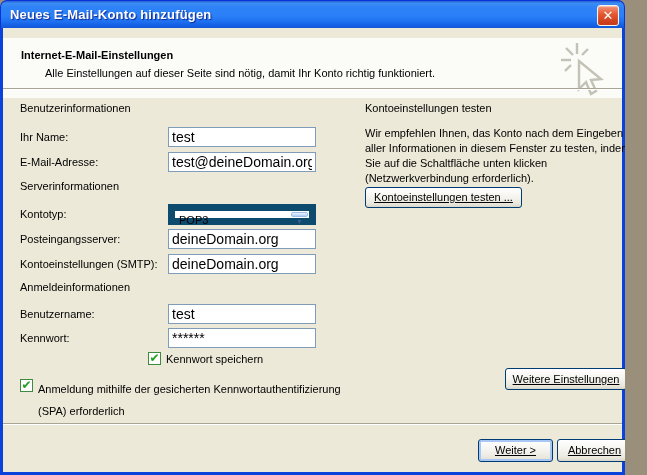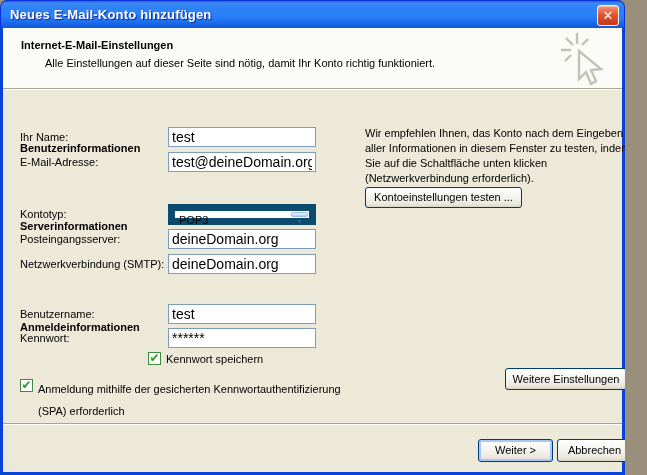--- a/index.html
+++ b/index.html
@@ -24,25 +24,25 @@
     border:1px solid #F4F4F0;border-radius:3px;
     background:linear-gradient(180deg,#F2A793 0%,#E8654024 0%,#E4572E 45%,#CF3C17 85%,#B22E0E 100%);
     background:linear-gradient(180deg,#F0947A 0%,#E4572E 45%,#C93C1C 90%);
     color:#fff;font-weight:bold;font-size:13px;line-height:19px;text-align:center;
     box-shadow:inset 0 1px 1px rgba(255,255,255,.45);cursor:default;
   }
   .frame{
     position:absolute;top:28px;left:0;right:0;bottom:0;background:#ECE9D8;
     border-left:3px solid #0A43DC;border-right:3px solid #0A43DC;border-bottom:3px solid #0A43DC;
   }
-  .headerband{position:absolute;top:28px;left:3px;right:3px;height:60px;background:#FBFBF8;}
+  .headerband{position:absolute;top:38px;left:3px;right:3px;height:60px;background:#FBFBF8;}
   .hdr-title{position:absolute;left:18px;top:11px;font-weight:bold;}
   .hdr-sub{position:absolute;left:42px;top:29px;white-space:nowrap;}
   .etch{position:absolute;left:3px;right:3px;height:2px;border-top:1px solid #A9A595;border-bottom:1px solid #FFFFFF;}
-  .sect{position:absolute;font-weight:bold;white-space:nowrap;margin-top:40px;}
+  .sect{position:absolute;font-weight:normal;white-space:nowrap;}
   .lbl{position:absolute;white-space:nowrap;}
   .inp{
     position:absolute;width:148px;height:20px;border:1px solid #7F9DB9;background:#fff;
     font-family:"Liberation Sans","DejaVu Sans",sans-serif;font-size:14px;padding:2px 3px;color:#000;
   }
   .combo{position:absolute;width:148px;height:21px;border:7px solid #0c4a6e;background:#fff;}
   .combo-val{position:absolute;left:4px;top:3px;}
   .combo-btn{
     position:absolute;right:1px;top:1px;bottom:1px;width:17px;border:1px solid #9EBEEA;border-radius:2px;
     background:linear-gradient(180deg,#E9F2FE 0%,#CCDFFB 60%,#AECCF7 100%);
@@ -50,21 +50,21 @@
   }
   .cbox{
     position:absolute;width:13px;height:13px;background:#fff;border:1px solid #3F8A3F;
     color:#21A121;font-size:12px;line-height:11px;text-align:center;font-weight:bold;
   }
   .cblbl{position:absolute;}
   .btn{
     position:absolute;border:1px solid #003C74;border-radius:3px;
     background:linear-gradient(180deg,#FFFFFF 0%,#F4F3EE 50%,#E9E7DC 85%,#D8D4C8 100%);
     font-family:"Liberation Sans","DejaVu Sans",sans-serif;font-size:11px;color:#000;
-    text-align:center;cursor:default;
+    text-align:center;cursor:default;text-decoration:underline;
   }
   .btn.default{box-shadow:inset 0 0 0 2px #A9C7F5;}
   .para{position:absolute;line-height:15px;}
   .wizgraphic{position:absolute;}
 </style>
 </head>
 <body>
 
 <div class="window">
 
@@ -103,37 +103,38 @@
 
   <div class="lbl" style="left:20px;top:208px">Kontotyp:</div>
   <div class="combo" style="left:168px;top:204px">
     <span class="combo-val">POP3</span>
     <span class="combo-btn">▼</span>
   </div>
 
   <div class="lbl" style="left:20px;top:233px">Posteingangsserver:</div>
   <input class="inp" style="left: 168px; top: 229px;" value="deineDomain.org">
 
-  <div class="lbl" style="left:20px;top:258px">Netzwerkverbindung (SMTP):</div>
+  <div class="lbl" style="left:20px;top:258px">Kontoeinstellungen (SMTP):</div>
   <input class="inp" style="left: 168px; top: 254px;" value="deineDomain.org">
 
   <div class="sect" style="left:20px;top:281px">Anmeldeinformationen</div>
 
   <div class="lbl" style="left:20px;top:308px">Benutzername:</div>
   <input class="inp" style="left: 168px; top: 304px;" value="test">
 
   <div class="lbl" style="left:20px;top:332px">Kennwort:</div>
   <input class="inp" style="left: 168px; top: 328px;" value="******">
 
   <div class="cbox" style="left:148px;top:352px"><span>✔</span></div>
   <div class="cblbl" style="left:166px;top:353px">Kennwort speichern</div>
 
   <div class="cbox" style="left:20px;top:379px"><span>✔</span></div>
   <div class="cblbl" style="left:38px;top:378px;width:322px;line-height:22px">Anmeldung mithilfe der gesicherten Kennwortauthentifizierung (SPA) erforderlich</div>
 
+  <div class="sect" style="left:365px;top:102px">Kontoeinstellungen testen</div>
   <div class="para" style="left:365px;top:126px;width:274px">Wir empfehlen Ihnen, das Konto nach dem Eingeben aller Informationen in diesem Fenster zu testen, indem Sie auf die Schaltfläche unten klicken (Netzwerkverbindung erforderlich).</div>
   <div class="btn" style="left:365px;top:187px;width:157px;height:21px;line-height:19px">Kontoeinstellungen testen ...</div>
 
   <div class="btn" style="left:505px;top:368px;width:122px;height:22px;line-height:20px">Weitere Einstellungen</div>
 
   <div class="etch" style="top:423px"></div>
   <div class="btn" style="left:557px;top:439px;width:75px;height:23px;line-height:21px">Abbrechen</div>
   <div class="btn default" style="left:478px;top:439px;width:75px;height:23px;line-height:21px">Weiter &gt;</div>
 
 </div>

